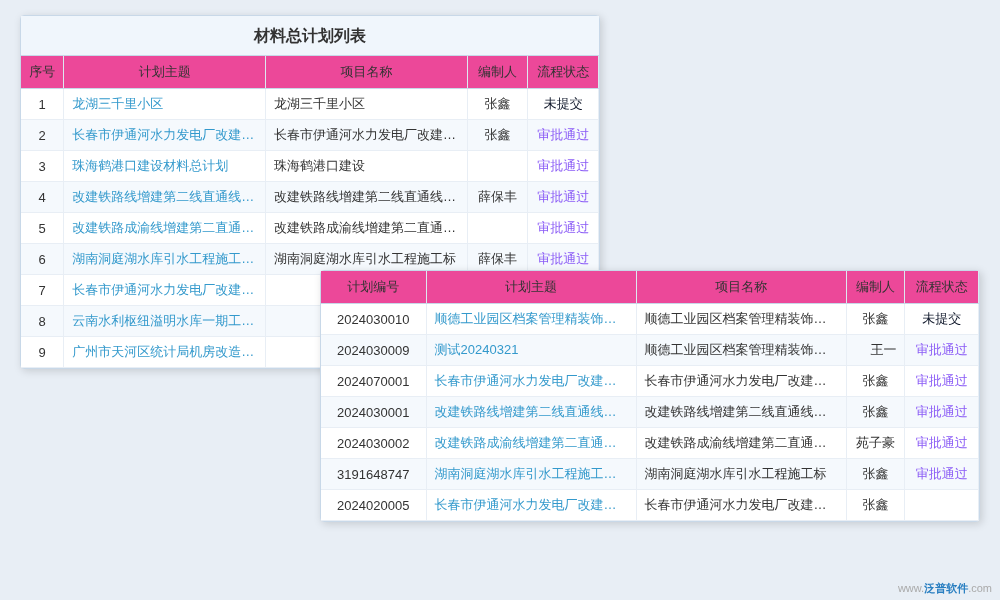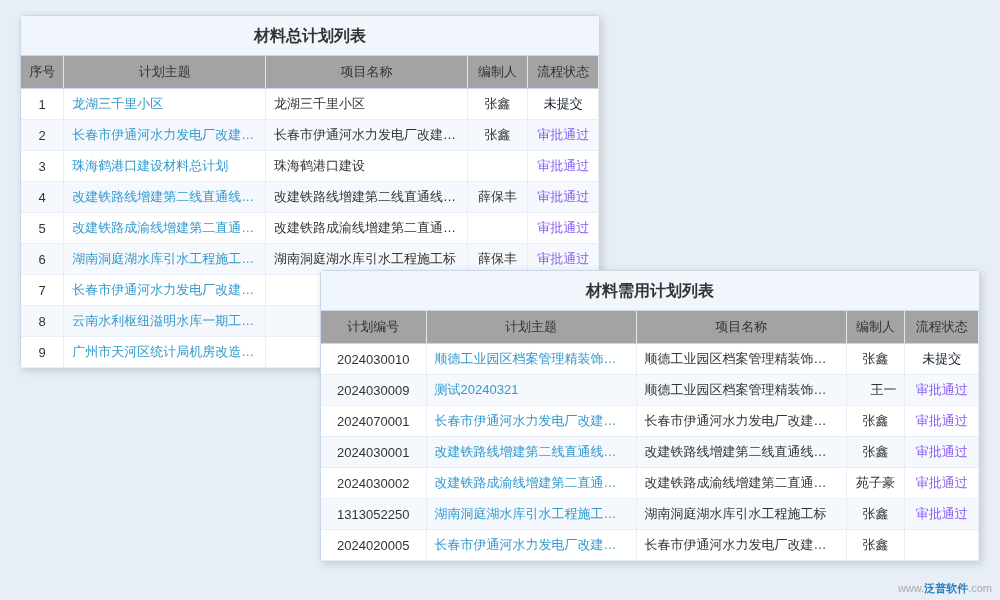--- a/index.html
+++ b/index.html
@@ -30,21 +30,21 @@
       border-bottom: 1px solid #c8d8e8;
       background: #f0f6fc;
     }
 
     table {
       width: 100%;
       border-collapse: collapse;
     }
 
     thead tr {
-      background: #a3a3a3;
+      background: #ec4899;
     }
 
     thead th {
       padding: 7px 8px;
       text-align: center;
       color: #333;
       font-weight: normal;
       border-bottom: 1px solid #c8d8e8;
       border-right: 1px solid #dde8f0;
       white-space: nowrap;
@@ -200,21 +200,20 @@
           <td class="link-text" style="max-width: 200px;">广州市天河区统计局机房改造项目材料总计划</td>
           <td style="max-width: 200px;"></td>
           <td style="text-align: center;"></td>
           <td style="text-align: center;"></td>
         </tr>
       </tbody>
   </table>
 </div>
 
 <div id="panel2" class="table-panel">
-  <div class="panel-title">材料需用计划列表</div>
   <table>
     <thead>
       <tr>
         <th class="col-code">计划编号</th>
         <th class="col-theme">计划主题</th>
         <th class="col-project">项目名称</th>
         <th class="col-editor">编制人</th>
         <th class="col-status">流程状态</th>
       </tr>
     </thead>
@@ -248,21 +247,21 @@
           <td class="status-approved" style="text-align: center;">审批通过</td>
         </tr>
         <tr>
           <td style="text-align: center;">2024030002</td>
           <td class="link-text" style="max-width: 200px;">改建铁路成渝线增建第二直通线（成...</td>
           <td style="max-width: 200px;">改建铁路成渝线增建第二直通线（成...</td>
           <td style="text-align: center;">苑子豪</td>
           <td class="status-approved" style="text-align: center;">审批通过</td>
         </tr>
         <tr>
-          <td style="text-align: center;">1313052250</td>
+          <td style="text-align: center;">3191648747</td>
           <td class="link-text" style="max-width: 200px;">湖南洞庭湖水库引水工程施工标材...</td>
           <td style="max-width: 200px;">湖南洞庭湖水库引水工程施工标</td>
           <td style="text-align: center;">张鑫</td>
           <td class="status-approved" style="text-align: center;">审批通过</td>
         </tr>
         <tr>
           <td style="text-align: center;">2024020005</td>
           <td class="link-text" style="max-width: 200px;">长春市伊通河水力发电厂改建工程材...</td>
           <td style="max-width: 200px;">长春市伊通河水力发电厂改建工程</td>
           <td style="text-align: center;">张鑫</td>

